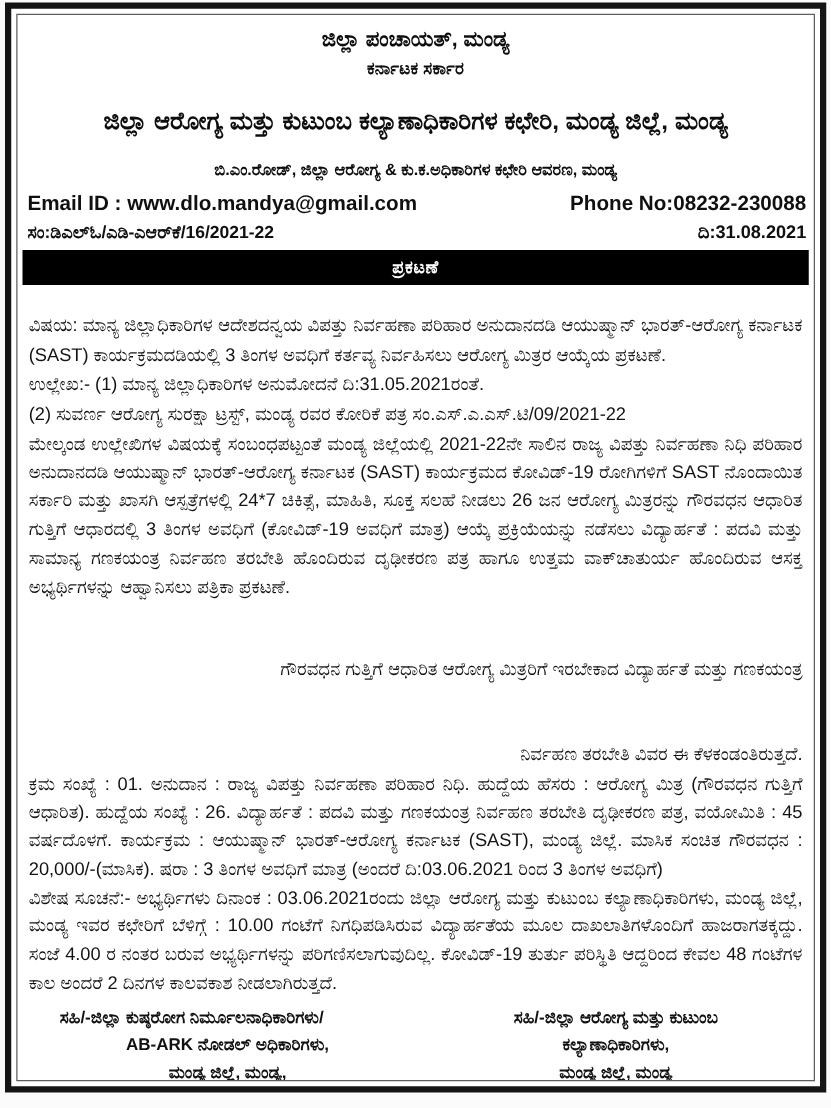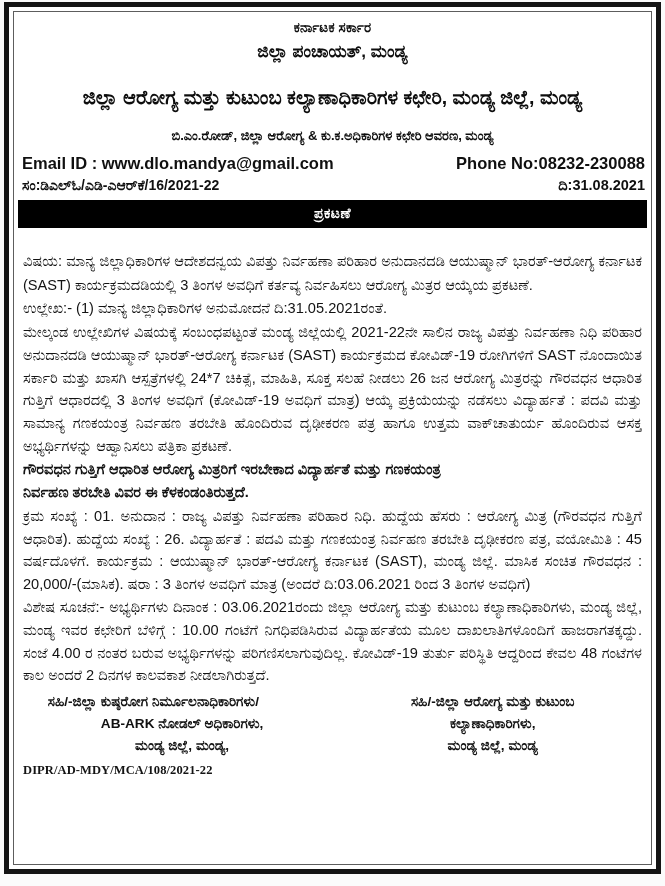--- a/index.html
+++ b/index.html
@@ -130,22 +130,23 @@
     font-family: "Liberation Sans", "DejaVu Sans", sans-serif;
     font-size: 14.6px;
     line-height: 1.62;
     text-align: justify;
     text-justify: inter-word;
     margin: 0;
     color: #121212;
   }
   .para.tight { line-height: 1.56; }
   .para-center {
-    text-align: left;
-    font-weight: 700;
+    text-align: right;
+    font-weight: 400;
+    margin-top: 44px;
   }
 
   
   .sign-area {
     display: flex;
     justify-content: flex-end;
     padding: 4px 10px 0 9px;
     font-family: "Liberation Sans", "DejaVu Sans", sans-serif;
     font-size: 13.6px;
     font-weight: 700;
@@ -171,22 +172,22 @@
   }
 </style>
 </head>
 <body>
 
 <div id="page">
   <div class="ad-outer">
     <div class="ad-inner">
 
       <div class="masthead">
+        <div class="kn line-zp">ಜಿಲ್ಲಾ ಪಂಚಾಯತ್, ಮಂಡ್ಯ</div>
         <div class="kn line-govt">ಕರ್ನಾಟಕ ಸರ್ಕಾರ</div>
-        <div class="kn line-zp">ಜಿಲ್ಲಾ ಪಂಚಾಯತ್, ಮಂಡ್ಯ</div>
         <div class="kn line-office">ಜಿಲ್ಲಾ ಆರೋಗ್ಯ ಮತ್ತು ಕುಟುಂಬ ಕಲ್ಯಾಣಾಧಿಕಾರಿಗಳ ಕಛೇರಿ, ಮಂಡ್ಯ ಜಿಲ್ಲೆ, ಮಂಡ್ಯ</div>
         <div class="kn line-address">ಬಿ.ಎಂ.ರೋಡ್, ಜಿಲ್ಲಾ ಆರೋಗ್ಯ &amp; ಕು.ಕ.ಅಧಿಕಾರಿಗಳ ಕಛೇರಿ ಆವರಣ, ಮಂಡ್ಯ</div>
       </div>
 
       <div class="contact-row">
         <span>Email ID : www.dlo.mandya@gmail.com</span>
         <span>Phone No:08232-230088</span>
       </div>
 
       <div class="ref-row">
@@ -195,20 +196,21 @@
       </div>
 
       <div class="banner">ಪ್ರಕಟಣೆ</div>
 
       <div class="body-area">
 
         <p class="para">ವಿಷಯ: ಮಾನ್ಯ ಜಿಲ್ಲಾಧಿಕಾರಿಗಳ ಆದೇಶದನ್ವಯ ವಿಪತ್ತು ನಿರ್ವಹಣಾ ಪರಿಹಾರ ಅನುದಾನದಡಿ ಆಯುಷ್ಮಾನ್ ಭಾರತ್-ಆರೋಗ್ಯ ಕರ್ನಾಟಕ (SAST) ಕಾರ್ಯಕ್ರಮದಡಿಯಲ್ಲಿ 3 ತಿಂಗಳ ಅವಧಿಗೆ ಕರ್ತವ್ಯ ನಿರ್ವಹಿಸಲು ಆರೋಗ್ಯ ಮಿತ್ರರ ಆಯ್ಕೆಯ ಪ್ರಕಟಣೆ.</p>
 
         <p class="para">ಉಲ್ಲೇಖ:- (1) ಮಾನ್ಯ ಜಿಲ್ಲಾಧಿಕಾರಿಗಳ ಅನುಮೋದನೆ ದಿ:31.05.2021ರಂತೆ.</p>
 
+        <p class="para">(2) ಸುವರ್ಣ ಆರೋಗ್ಯ ಸುರಕ್ಷಾ ಟ್ರಸ್ಟ್, ಮಂಡ್ಯ ರವರ ಕೋರಿಕೆ ಪತ್ರ ಸಂ.ಎಸ್.ಎ.ಎಸ್.ಟಿ/09/2021-22</p>
 
         <p class="para tight">ಮೇಲ್ಕಂಡ ಉಲ್ಲೇಖಿಗಳ ವಿಷಯಕ್ಕೆ ಸಂಬಂಧಪಟ್ಟಂತೆ ಮಂಡ್ಯ ಜಿಲ್ಲೆಯಲ್ಲಿ 2021-22ನೇ ಸಾಲಿನ ರಾಜ್ಯ ವಿಪತ್ತು ನಿರ್ವಹಣಾ ನಿಧಿ ಪರಿಹಾರ ಅನುದಾನದಡಿ ಆಯುಷ್ಮಾನ್ ಭಾರತ್-ಆರೋಗ್ಯ ಕರ್ನಾಟಕ (SAST) ಕಾರ್ಯಕ್ರಮದ ಕೋವಿಡ್-19 ರೋಗಿಗಳಿಗೆ SAST ನೊಂದಾಯಿತ ಸರ್ಕಾರಿ ಮತ್ತು ಖಾಸಗಿ ಆಸ್ಪತ್ರೆಗಳಲ್ಲಿ 24*7 ಚಿಕಿತ್ಸೆ, ಮಾಹಿತಿ, ಸೂಕ್ತ ಸಲಹೆ ನೀಡಲು 26 ಜನ ಆರೋಗ್ಯ ಮಿತ್ರರನ್ನು ಗೌರವಧನ ಆಧಾರಿತ ಗುತ್ತಿಗೆ ಆಧಾರದಲ್ಲಿ 3 ತಿಂಗಳ ಅವಧಿಗೆ (ಕೋವಿಡ್-19 ಅವಧಿಗೆ ಮಾತ್ರ) ಆಯ್ಕೆ ಪ್ರಕ್ರಿಯೆಯನ್ನು ನಡೆಸಲು ವಿದ್ಯಾರ್ಹತೆ : ಪದವಿ ಮತ್ತು ಸಾಮಾನ್ಯ ಗಣಕಯಂತ್ರ ನಿರ್ವಹಣ ತರಬೇತಿ ಹೊಂದಿರುವ ದೃಢೀಕರಣ ಪತ್ರ ಹಾಗೂ ಉತ್ತಮ ವಾಕ್‌ಚಾತುರ್ಯ ಹೊಂದಿರುವ ಆಸಕ್ತ ಅಭ್ಯರ್ಥಿಗಳನ್ನು ಆಹ್ವಾನಿಸಲು ಪತ್ರಿಕಾ ಪ್ರಕಟಣೆ.</p>
 
         <p class="para para-center">ಗೌರವಧನ ಗುತ್ತಿಗೆ ಆಧಾರಿತ ಆರೋಗ್ಯ ಮಿತ್ರರಿಗೆ ಇರಬೇಕಾದ ವಿದ್ಯಾರ್ಹತೆ ಮತ್ತು ಗಣಕಯಂತ್ರ</p>
         <p class="para para-center">ನಿರ್ವಹಣ ತರಬೇತಿ ವಿವರ ಈ ಕೆಳಕಂಡಂತಿರುತ್ತದೆ.</p>
 
         <p class="para tight">ಕ್ರಮ ಸಂಖ್ಯೆ : 01. ಅನುದಾನ : ರಾಜ್ಯ ವಿಪತ್ತು ನಿರ್ವಹಣಾ ಪರಿಹಾರ ನಿಧಿ. ಹುದ್ದೆಯ ಹೆಸರು : ಆರೋಗ್ಯ ಮಿತ್ರ (ಗೌರವಧನ ಗುತ್ತಿಗೆ ಆಧಾರಿತ). ಹುದ್ದೆಯ ಸಂಖ್ಯೆ : 26. ವಿದ್ಯಾರ್ಹತೆ : ಪದವಿ ಮತ್ತು ಗಣಕಯಂತ್ರ ನಿರ್ವಹಣ ತರಬೇತಿ ದೃಢೀಕರಣ ಪತ್ರ, ವಯೋಮಿತಿ : 45 ವರ್ಷದೊಳಗೆ. ಕಾರ್ಯಕ್ರಮ : ಆಯುಷ್ಮಾನ್ ಭಾರತ್-ಆರೋಗ್ಯ ಕರ್ನಾಟಕ (SAST), ಮಂಡ್ಯ ಜಿಲ್ಲೆ. ಮಾಸಿಕ ಸಂಚಿತ ಗೌರವಧನ : 20,000/-(ಮಾಸಿಕ). ಷರಾ : 3 ತಿಂಗಳ ಅವಧಿಗೆ ಮಾತ್ರ (ಅಂದರೆ ದಿ:03.06.2021 ರಿಂದ 3 ತಿಂಗಳ ಅವಧಿಗೆ)</p>
 
         <p class="para tight">ವಿಶೇಷ ಸೂಚನೆ:- ಅಭ್ಯರ್ಥಿಗಳು ದಿನಾಂಕ : 03.06.2021ರಂದು ಜಿಲ್ಲಾ ಆರೋಗ್ಯ ಮತ್ತು ಕುಟುಂಬ ಕಲ್ಯಾಣಾಧಿಕಾರಿಗಳು, ಮಂಡ್ಯ ಜಿಲ್ಲೆ, ಮಂಡ್ಯ ಇವರ ಕಛೇರಿಗೆ ಬೆಳಿಗ್ಗೆ : 10.00 ಗಂಟೆಗೆ ನಿಗಧಿಪಡಿಸಿರುವ ವಿದ್ಯಾರ್ಹತೆಯ ಮೂಲ ದಾಖಲಾತಿಗಳೊಂದಿಗೆ ಹಾಜರಾಗತಕ್ಕದ್ದು. ಸಂಜೆ 4.00 ರ ನಂತರ ಬರುವ ಅಭ್ಯರ್ಥಿಗಳನ್ನು ಪರಿಗಣಿಸಲಾಗುವುದಿಲ್ಲ. ಕೋವಿಡ್-19 ತುರ್ತು ಪರಿಸ್ಥಿತಿ ಆದ್ದರಿಂದ ಕೇವಲ 48 ಗಂಟೆಗಳ ಕಾಲ ಅಂದರೆ 2 ದಿನಗಳ ಕಾಲವಕಾಶ ನೀಡಲಾಗಿರುತ್ತದೆ.</p>
       </div>

